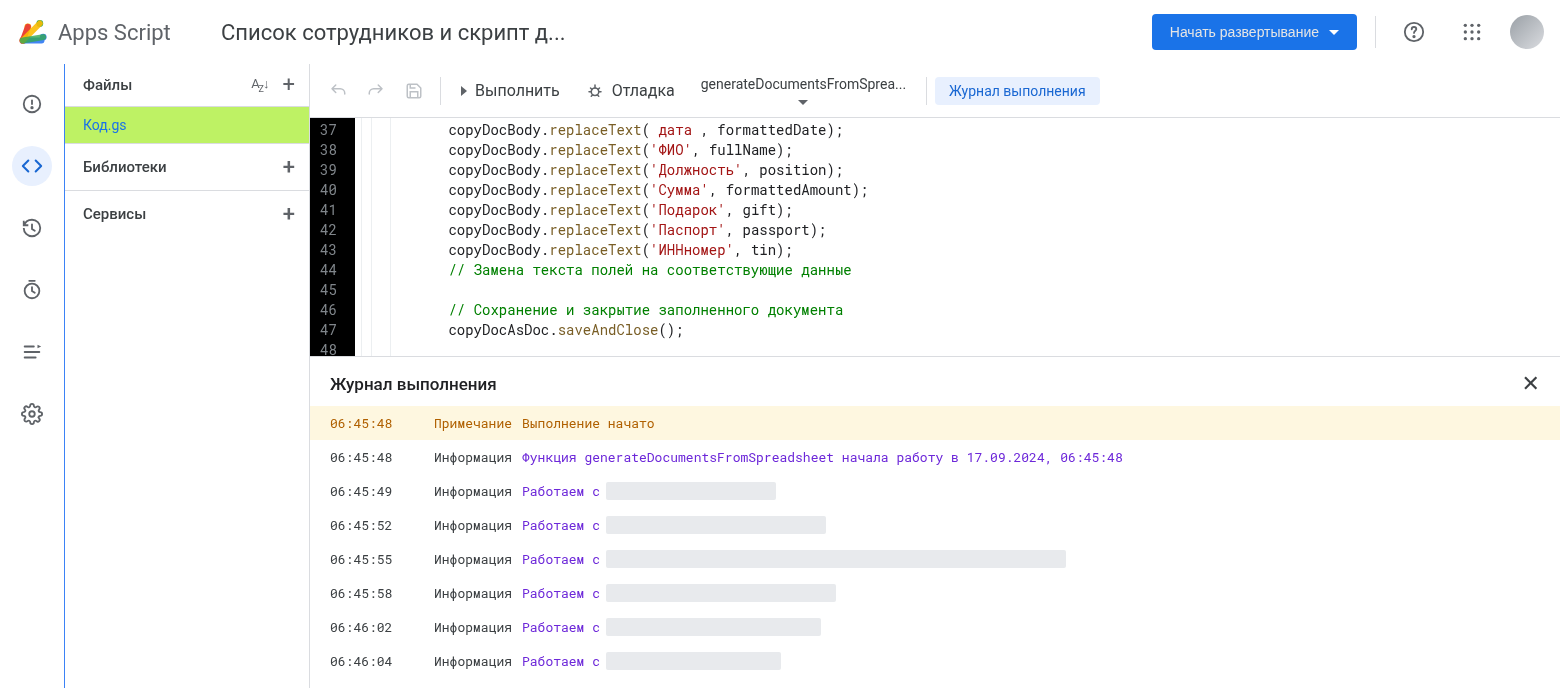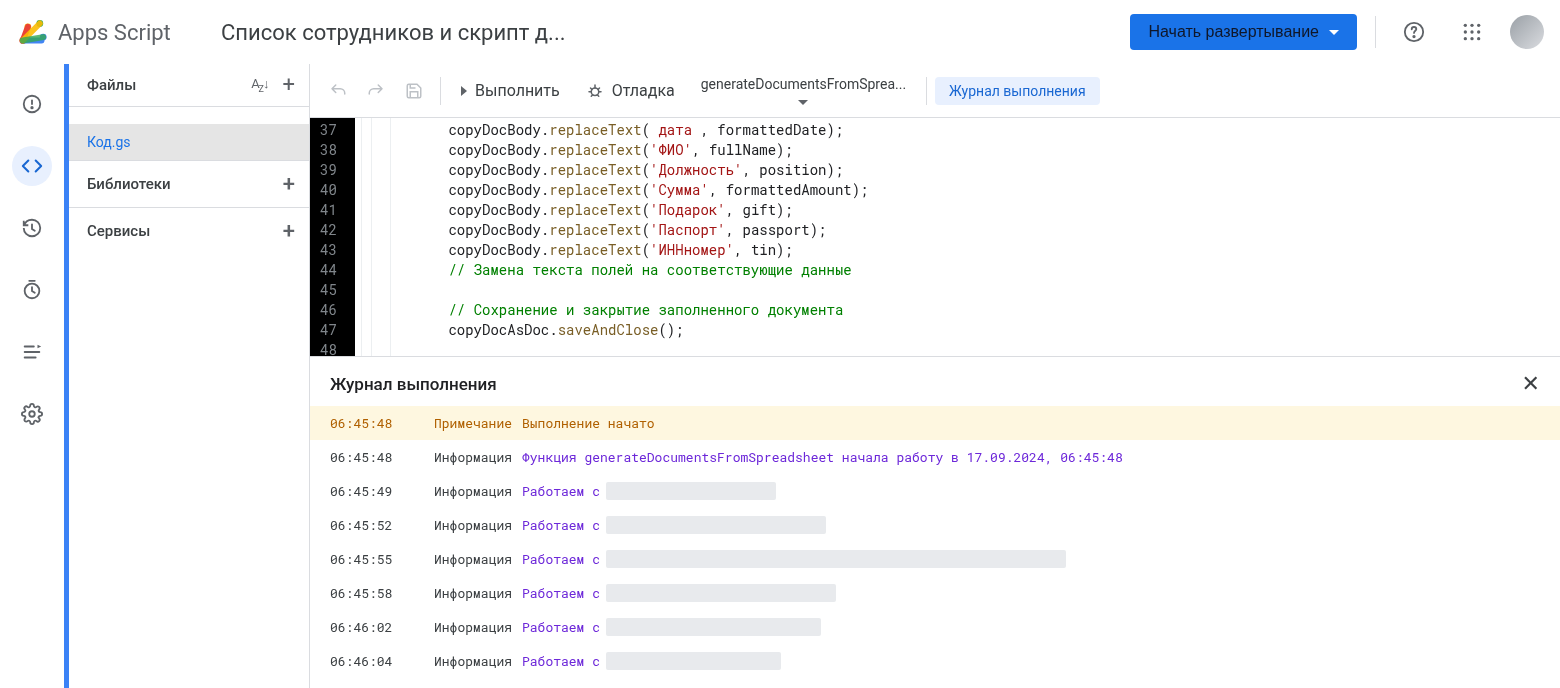--- a/index.html
+++ b/index.html
@@ -4,36 +4,36 @@
 <style>
 * { margin: 0; padding: 0; box-sizing: border-box; }
 body { font-family: "Google Sans", Roboto, Arial, sans-serif; background: #fff; color: #202124; overflow: hidden; height: 688px; width: 1560px; }
 
 .header { display: flex; align-items: center; height: 64px; padding: 8px 16px; border-bottom: none; }
 .logo-wrap { display: flex; align-items: center; gap: 8px; min-width: 195px; }
 .logo-icon { width: 34px; height: 34px; position: relative; }
 .logo-text { font-size: 22px; color: #5f6368; font-weight: 400; }
 .project-title { font-size: 22px; color: #3c4043; font-weight: 400; margin-left: 10px; flex: 1; white-space: nowrap; overflow: hidden; text-overflow: ellipsis; max-width: 420px; }
 .header-right { margin-left: auto; display: flex; align-items: center; gap: 18px; }
-.deploy-btn { background: #1a73e8; color: #0f172a; border: none; border-radius: 4px; padding: 0 18px; height: 36px; font-size: 16px; font-weight: 500; display: flex; align-items: center; gap: 10px; cursor: pointer; }
+.deploy-btn { background: #1a73e8; color: #e5e5e5; border: none; border-radius: 4px; padding: 0 18px; height: 36px; font-size: 14px; font-weight: 500; display: flex; align-items: center; gap: 10px; cursor: pointer; }
 .deploy-btn .chev { border-left: 5px solid transparent; border-right: 5px solid transparent; border-top: 5px solid #fff; }
 .header-sep { width: 1px; height: 32px; background: #dadce0; }
 .icon-btn { width: 40px; height: 40px; border-radius: 50%; display: flex; align-items: center; justify-content: center; cursor: pointer; color: #5f6368; }
 .avatar { width: 34px; height: 34px; border-radius: 50%; background: linear-gradient(135deg, #9aa0a6, #dadce0); cursor: pointer; }
 
 .main { display: flex; height: calc(688px - 64px); }
 .leftrail { width: 64px; display: flex; flex-direction: column; align-items: center; padding-top: 20px; gap: 22px; }
 .leftrail .rail-btn { width: 40px; height: 40px; border-radius: 50%; display: flex; align-items: center; justify-content: center; color: #5f6368; cursor: pointer; }
 .leftrail .rail-btn.active { background: #e8f0fe; color: #1967d2; }
 
-.sidebar { width: 246px; border-left: 5px solid #3b82f6; border-right: 1px solid #dadce0; display:flex; flex-direction:column;}
+.sidebar { width: 246px; border-left: 1px solid #3b82f6; border-right: 1px solid #dadce0; display:flex; flex-direction:column;}
 .side-section-header { display: flex; align-items: center; justify-content: space-between; padding: 10px 8px 10px 18px; border-bottom: 1px solid #dadce0; }
 .side-section-header .lbl { font-size: 15px; color: #3c4043; font-weight:500;}
 .side-section-header .acts { display:flex; gap:4px; align-items:center;}
-.side-file { padding: 10px 18px; font-size: 14px; color: #1a73e8; background: #e5e5e5; cursor:pointer;margin-top:17px;}
+.side-file { padding: 10px 18px; font-size: 14px; color: #1a73e8; background: #bef264; cursor:pointer;}
 .side-row { display:flex; align-items:center; justify-content: space-between; padding: 12px 8px 12px 18px; border-top:1px solid #dadce0; font-size:15px; color:#3c4043; font-weight:500;}
 .plus-icon { font-size:22px; color:#5f6368; line-height:1; cursor:pointer; padding:0 6px;}
 .az-icon { font-size:13px; color:#5f6368; position:relative; padding:0 4px; letter-spacing:-1px;}
 
 .editor-area { flex:1; display:flex; flex-direction:column; position:relative;}
 .toolbar { display:flex; align-items:center; gap: 2px; padding: 6px 10px; border-bottom: 1px solid #dadce0; flex-wrap:nowrap;}
 .tool-icon-btn { width:36px; height:36px; border-radius:4px; display:flex; align-items:center; justify-content:center; color:#5f6368; cursor:pointer;}
 .tool-icon-btn.disabled { color:#bdc1c6; cursor:default;}
 .tool-text-btn { display:flex; align-items:center; gap:8px; padding: 6px 12px; border-radius:4px; color:#3c4043; font-size:16px; cursor:pointer;}
 .tool-text-btn .tri { width:0; height:0; border-left:6px solid #5f6368; border-top:5px solid transparent; border-bottom:5px solid transparent;}

